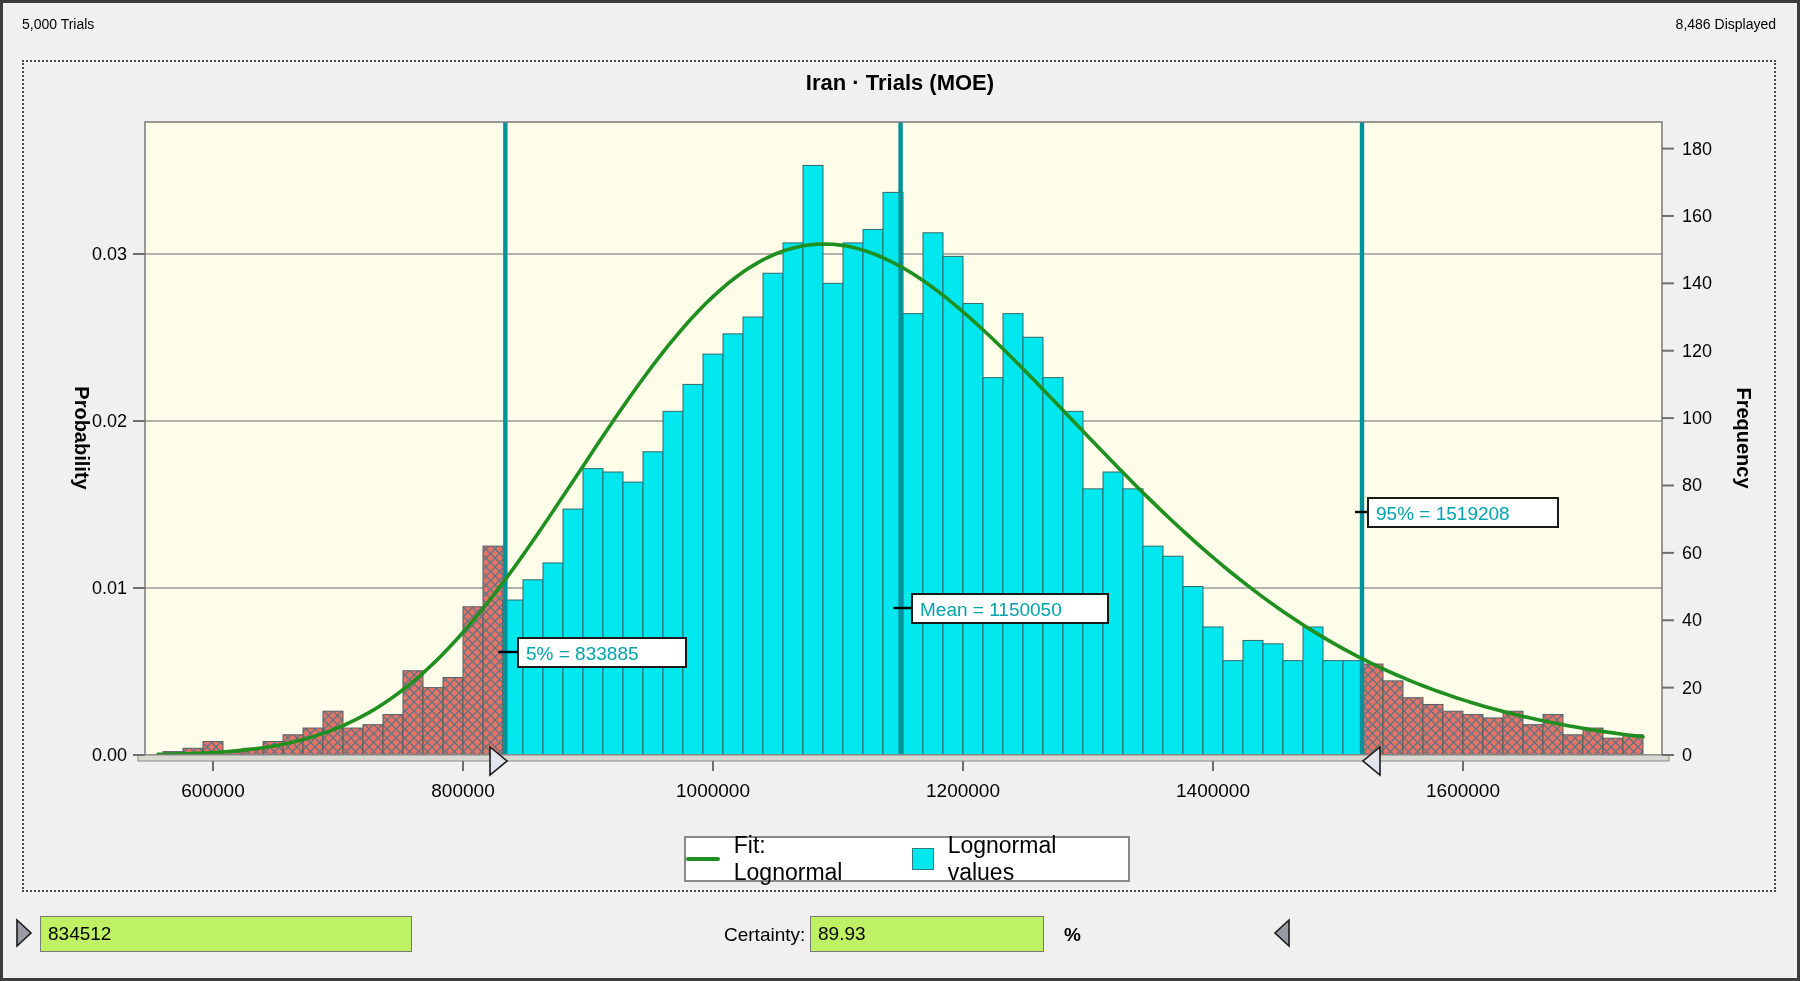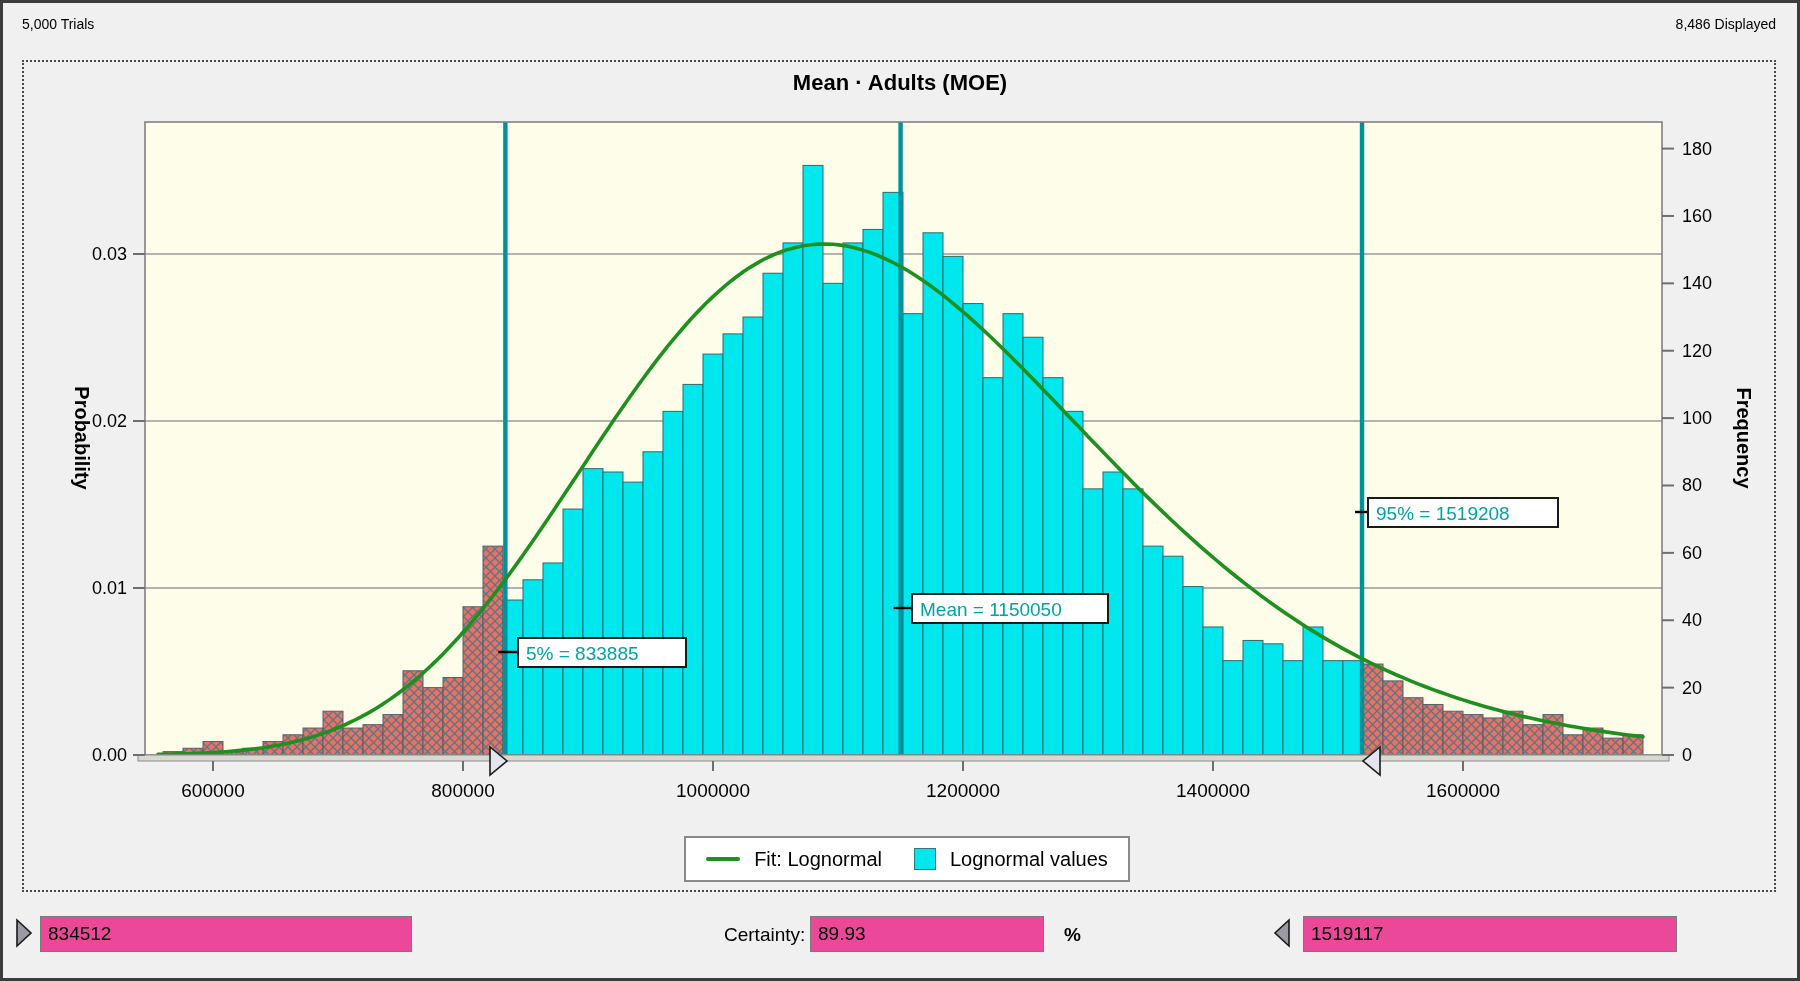--- a/index.html
+++ b/index.html
@@ -27,47 +27,47 @@
     position:absolute;top:70px;left:0;width:100%;text-align:center;
     font-size:22px;font-weight:bold;
   }
   svg.chart{position:absolute;left:0;top:0;pointer-events:none;}
   svg.chart .hit{pointer-events:auto;cursor:ew-resize;}
   
   .legend{
     position:absolute;left:684px;top:836px;width:446px;height:46px;
     background:#fff;border:2px solid #8a8a8a;box-sizing:border-box;
     display:flex;align-items:center;justify-content:center;gap:14px;
-    font-size:20px;
+    font-size:23px;
   }
   .legend .sw-line{display:inline-block;width:34px;height:4px;border-radius:2px;}
   .legend .sw-sq{display:inline-block;width:22px;height:22px;border:1px solid #2a7d7d;box-sizing:border-box;}
   .legend .lbl{margin-right:18px;}
   
   .controls{position:absolute;left:0;top:900px;width:100%;height:70px;}
   .tri{position:absolute;width:20px;height:30px;}
   .ctl-input{
     position:absolute;height:36px;box-sizing:border-box;
-    border:1px solid #7a7a7a;background:#ec4899;font-family:"Liberation Sans",sans-serif;
+    border:1px solid #7a7a7a;background:#bef264;font-family:"Liberation Sans",sans-serif;
     font-size:19px;padding:0 0 0 7px;color:#000;
   }
   .ctl-label{position:absolute;font-size:19px;top:24px;}
 </style>
 </head>
 <body>
 
 <div class="frame"></div>
 
 <div class="hdr">
   <div class="left">5,000 Trials</div>
   <div class="right">8,486 Displayed</div>
 </div>
 
 <div class="panel"></div>
-<div class="chart-title">Mean · Adults (MOE)</div>
+<div class="chart-title">Iran · Trials (MOE)</div>
 
 <svg class="chart" id="chart-svg" width="1800" height="981" viewBox="0 0 1800 981">
     <defs>
       <pattern id="xhatch" width="9" height="9" patternUnits="userSpaceOnUse">
         <rect x="0" y="0" width="9" height="9" fill="#e87264"></rect>
         <path d="M0,0 L9,9 M9,0 L0,9" stroke="#5f7584" stroke-width="1.3"></path>
       </pattern>
     </defs>
     <rect x="145" y="122" width="1517" height="633" fill="#fdfde9"></rect>
     <line x1="145" y1="588" x2="1662" y2="588" stroke="#9a9a9a" stroke-width="1.6"></line>
@@ -221,14 +221,13 @@
   <svg class="tri" style="left:14px;top:18px;" viewBox="0 0 20 30">
     <polygon points="3,2 17,15 3,28" fill="#9a9aa4" stroke="#1a1a1a" stroke-width="1.6"></polygon>
   </svg>
   <input class="ctl-input" style="left: 40px; top: 16px; width: 372px;" value="834512">
   <div class="ctl-label" style="left:688px;margin-left:36px;">Certainty:</div>
   <input class="ctl-input" style="left: 810px; top: 16px; width: 234px;" value="89.93">
   <div class="ctl-label" style="left:1064px;font-weight:bold;">%</div>
   <svg class="tri" style="left:1272px;top:18px;" viewBox="0 0 20 30">
     <polygon points="17,2 3,15 17,28" fill="#9a9aa4" stroke="#1a1a1a" stroke-width="1.6"></polygon>
   </svg>
-  <input class="ctl-input" style="left: 1303px; top: 16px; width: 374px;" value="1519117">
 </div>
 
 </body></html>

